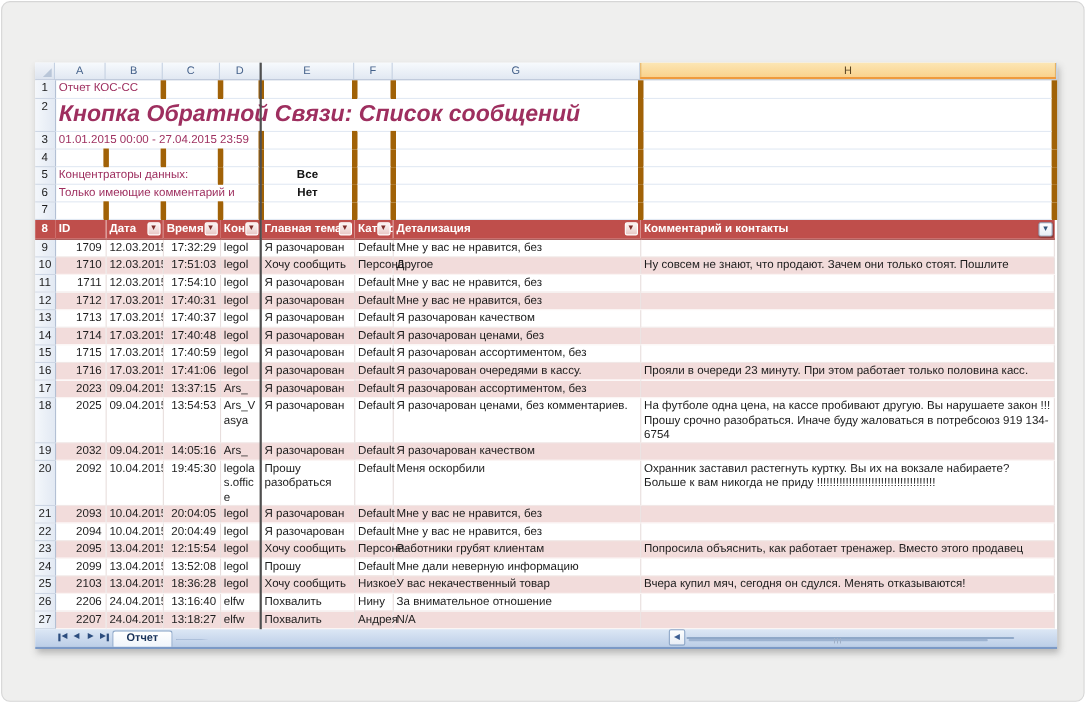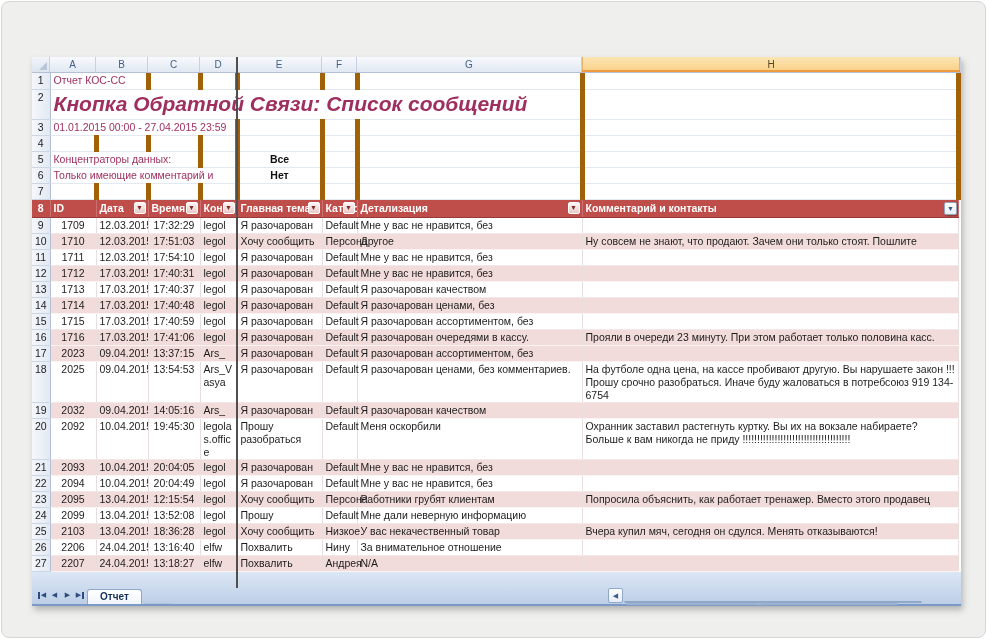--- a/index.html
+++ b/index.html
@@ -64,33 +64,33 @@
     width:12px; height:12px; border:1px solid #fff; border-radius:2px;
     background:linear-gradient(#fdf6f5,#e9c9c6); box-sizing:border-box;
     color:#7c2a28; font-size:7px; line-height:10px; text-align:center; }
   .filter-btn.external { right:1px; background:linear-gradient(#ffffff,#e8eef6);
     border:1px solid #93a3b8; color:#35567c; width:13px; height:13px;
     box-shadow:1px 1px 2px rgba(0,0,0,0.35); line-height:11px; }
 
   tr.datarow td.c { border-right:1px solid #e8dedd; border-bottom:1px solid #f1e8e7;
     background:#ffffff; }
   tr.datarow.banded td.c { background:var(--band,#f2dcdb); border-bottom:1px solid #fbf4f3; }
-  tr.datarow td.num { text-align:center;margin-left:34px; }
+  tr.datarow td.num { text-align:right;margin-left:34px; }
   tr.datarow td.hub { white-space:normal; word-break:break-all; }
   tr.datarow td.wrap { white-space:normal;margin-top:20px; }
   tr.datarow td.cat { overflow:visible;margin-top:11px; }
 
   
   .freeze { position:absolute; left:204px; top:0; bottom:18px; width:2px;
     background:#4f4f4f; z-index:6; }
 
   
-  .tabbar { height:34px; box-sizing:border-box; display:flex; align-items:flex-end;
+  .tabbar { height:18px; box-sizing:border-box; display:flex; align-items:center;
     background:linear-gradient(#dce7f5,#bccee7);
-    border-bottom:2px solid #7b99c6; padding-left:3px; }
+    border-bottom:2px solid #7b99c6; padding-left:18px; }
   .navbtn { width:13px; font-size:7px; color:#2c4d7e; text-align:center;
     line-height:16px; cursor:default; }
   .navbtn .bar { display:inline-block; width:2px; height:7px; background:#2c4d7e;
     vertical-align:middle; margin:0 1px; }
   .navbtn .tri { vertical-align:middle; }
   .tab { margin-top:1px; padding:0 12px; font-size:10px; font-weight:bold;
     color:#173057; line-height:14px; background:linear-gradient(#ffffff,#f0f5fb);
     border:1px solid #8fa8c8; border-bottom:none; border-radius:3px 3px 0 0; }
   .instab { width:28px; margin-top:3px; margin-left:3px; position:relative;
     background:linear-gradient(#eaf0f8,#ccd9ec); border:1px solid #9fb4d1; border-bottom:none;

